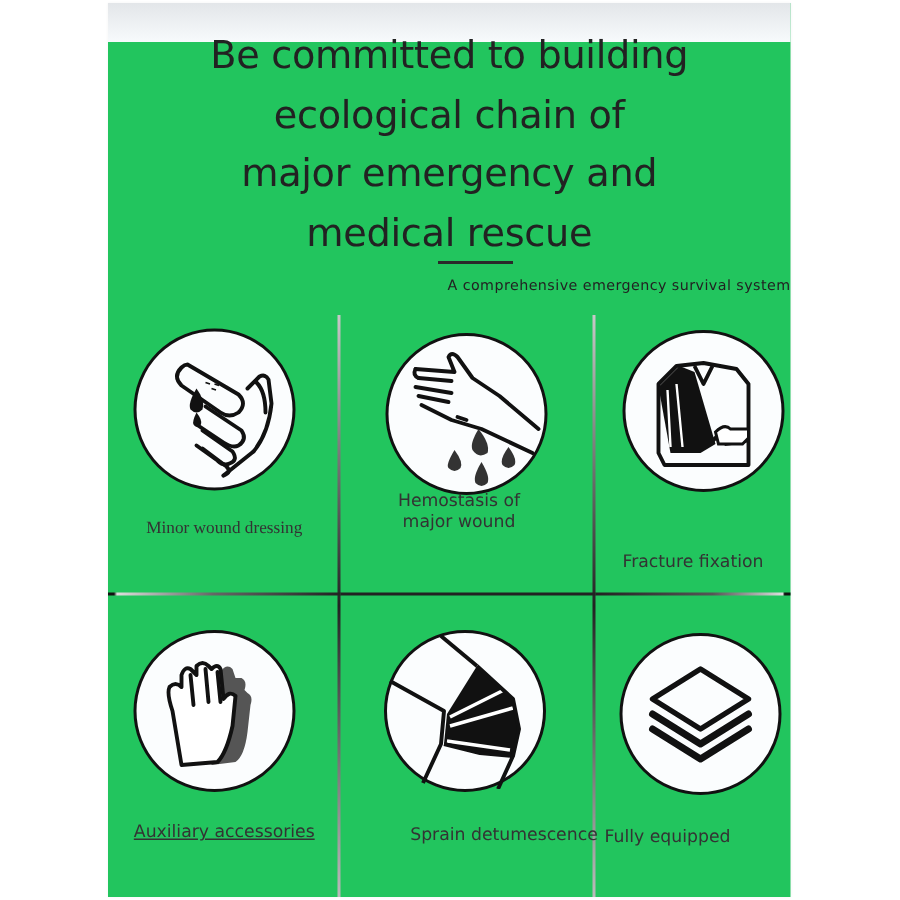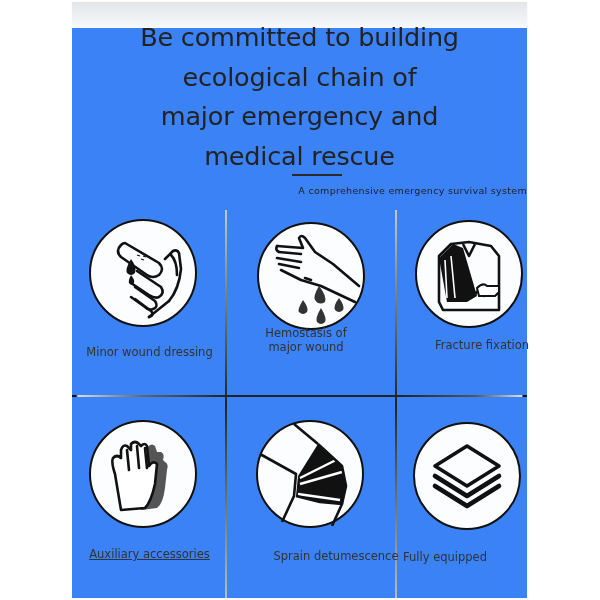--- a/index.html
+++ b/index.html
@@ -2,21 +2,21 @@
 <html><head>
   <meta charset="utf-8">
   <style>
     html, body { margin: 0; padding: 0; }
     body {
       width: 600px; height: 600px; background: #ffffff; position: relative; overflow: hidden;
       font-family: "DejaVu Sans", sans-serif;
     }
     .panel {
       position: absolute; left: 72px; top: 2px; width: 455px; height: 596px;
-      background: #3b82f6;
+      background: #22c55e;
       box-shadow: 0 0 2px rgba(0,0,0,0.05);
     }
     .panel-topshade {
       position: absolute; left: 0; top: 0; width: 100%; height: 26px;
       background: linear-gradient(to bottom, #e3e6e9 0%, #f7fafc 100%);
     }
     .title {
       position: absolute; left: 0; top: 16px; width: 455px; text-align: center;
       font-family: "DejaVu Sans", sans-serif; font-size: 25.5px; line-height: 39.5px;
       color: #222222; letter-spacing: -0.2px;
@@ -74,21 +74,21 @@
         <path d="M44 66 L64 80 Q68 86 62 88 Q58 90 54 86 L40 76"></path>
         <path d="M44 78 L60 90 Q64 94 58 96"></path>
         <path d="M58 96 L78 80"></path>
         <path d="M80 34 Q86 40 86 54"></path>
       </g>
       <path d="M40 38 Q34 48 36 52 Q40 56 44 52 Q46 46 40 38 Z" fill="#111"></path>
       <path d="M40 54 Q37 60 38 62 Q40 65 43 62 Q44 59 40 54 Z" fill="#111"></path>
       <path d="M46 34 l3 1 M52 35 l3 1 M50 38 l3 1" stroke="#111" stroke-width="1.2"></path>
     </svg>
   </div>
-  <div class="label" style="left:0; width:155px; top:343px;">Minor wound dressing</div>
+  <div class="label" style="left:0; width:155px; top:343px;font-family:Liberation Serif, serif;">Minor wound dressing</div>
 
   <div class="icon-circle" style="left:185px; top:220px;">
     <svg viewBox="0 0 104 104">
       <g fill="none" stroke="#111" stroke-width="2.6" stroke-linejoin="round" stroke-linecap="round">
         <path d="M20 28 L42 30 M18 34 L42 38 M20 40 L40 44"></path>
         <path d="M18 22 Q16 26 20 28"></path>
         <path d="M18 22 L44 24 L40 14 Q42 10 46 14 L56 28 L74 40 L100 62"></path>
         <path d="M22 46 L42 56 L62 62 L96 78"></path>
         <path d="M46 54 L52 56"></path>
       </g>
@@ -108,21 +108,21 @@
       <g fill="none" stroke="#111" stroke-width="2.6" stroke-linejoin="round">
         <path d="M34 22 L52 20 L74 24 L82 34 L82 88 L26 88 L22 80 L22 34 Z"></path>
         <path d="M46 22 L52 34 L58 22"></path>
         <path d="M58 72 L64 66 L78 68 L80 72 L66 74"></path>
       </g>
       <path d="M22 36 L36 22 L46 26 L60 74 L50 80 L30 80 Z" fill="#111"></path>
       <path d="M28 38 L30 76 M34 34 L38 76" stroke="#fff" stroke-width="1.6"></path>
       <path d="M60 66 Q66 60 70 64 L82 64 L82 70 L78 74 L62 74 Z" fill="#fff" stroke="#111" stroke-width="2"></path>
     </svg>
   </div>
-  <div class="label" style="left:325px; width:130px; top:336px;margin-left:20px;">Fracture fixation</div>
+  <div class="label" style="left:325px; width:130px; top:365px;">Fracture fixation</div>
 
   <div class="icon-circle" style="left:17px; top:418px;">
     <svg viewBox="0 0 104 104">
       <path d="M56 26 Q60 20 64 24 L66 30 L70 30 Q74 32 72 38 L74 40 Q78 42 76 48 L74 66 Q72 82 66 86 L50 88 Z" fill="#555"></path>
       <g fill="#fff" stroke="#111" stroke-width="2.6" stroke-linejoin="round" stroke-linecap="round">
         <path d="M30 88 L24 52 Q20 40 22 36 Q26 32 30 36 L30 28 Q32 22 36 24 L40 28 L40 22 Q44 18 48 22 L50 24 Q54 20 56 24 L58 44 Q62 38 66 42 L64 62 Q60 80 54 86 Z"></path>
         <path d="M36 28 L38 48 M46 24 L48 46 M54 26 L56 46"></path>
       </g>
     </svg>
   </div>

